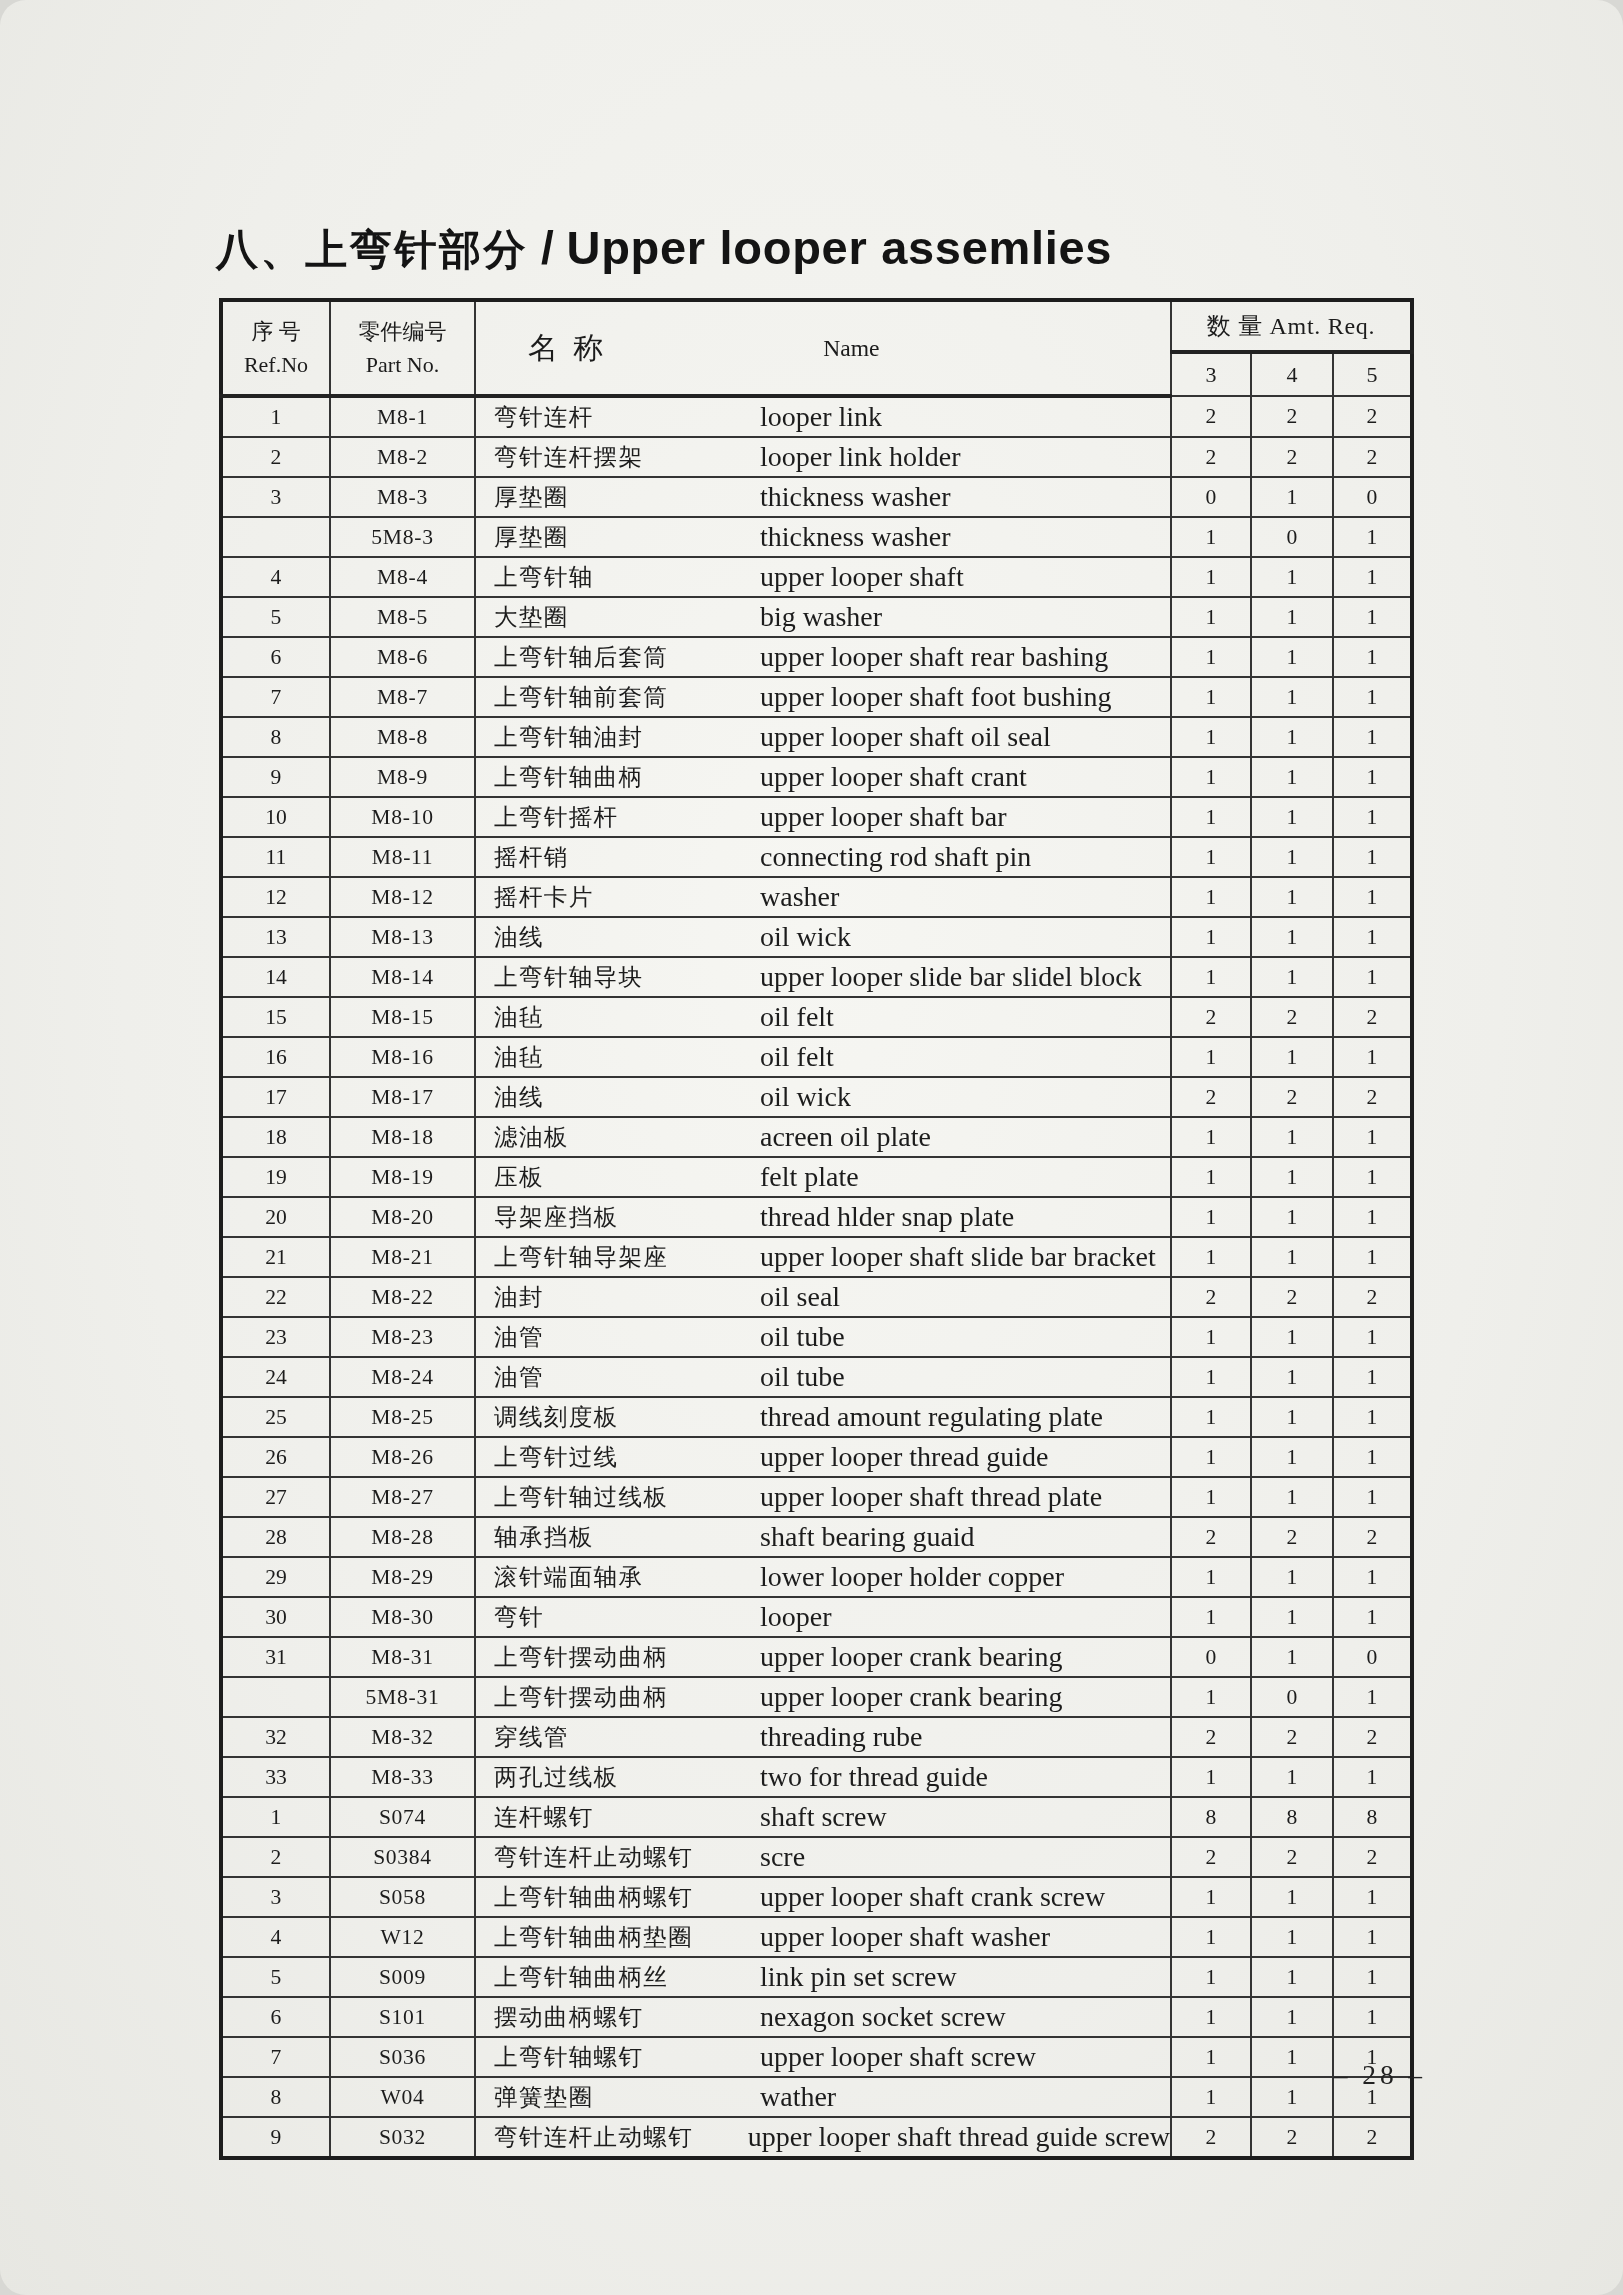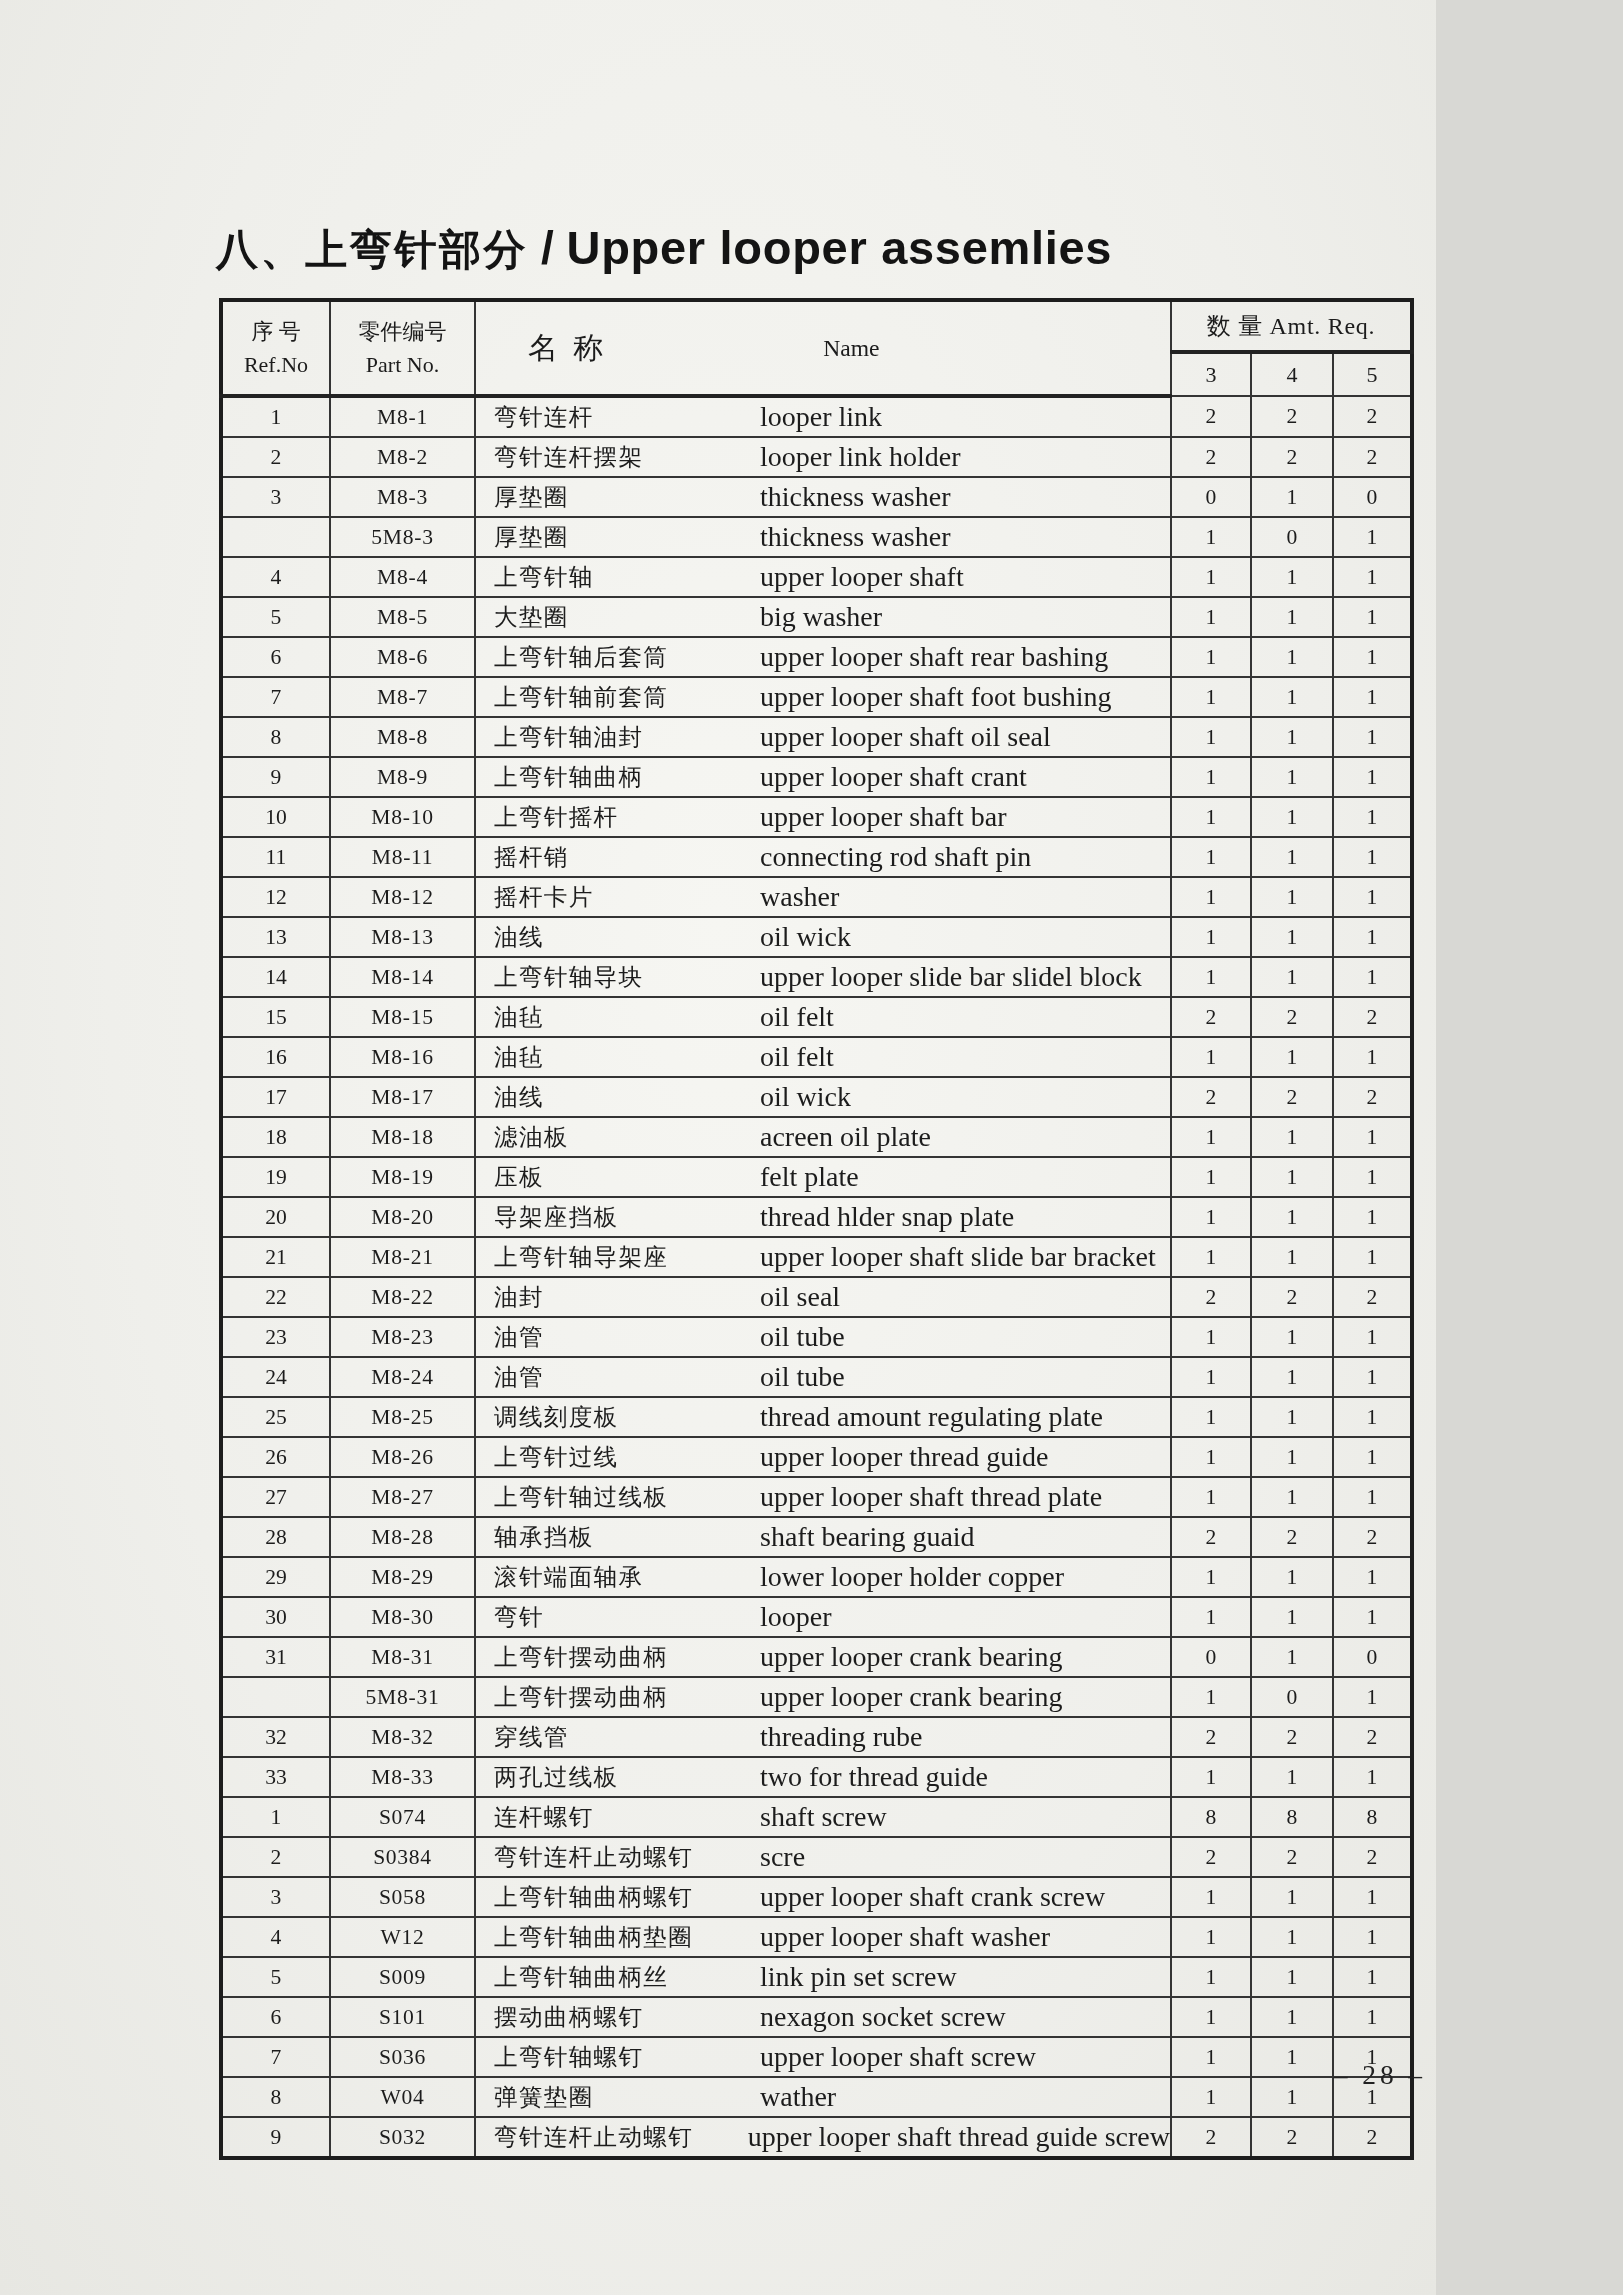--- a/index.html
+++ b/index.html
@@ -1,22 +1,23 @@
 <!DOCTYPE html>
 <html style="font-size:10.5px"><head>
 <meta charset="utf-8">
 <style>
   html,body{margin:0;padding:0;background:#d8d8d4;}
   .page{
     position:relative;
-    width:1436px;height:2295px;
+    width:1623px;height:2295px;
     background:radial-gradient(ellipse at 50% 40%, #f6f6f2 0%, #efefeb 60%, #e7e7e2 100%);
     font-family:"Liberation Serif","DejaVu Serif",serif;
     color:#1c1c1c;
     overflow:hidden;
+    border-radius:26px;
   }
   .title{
     position:absolute;left:216px;top:220px;
     font-family:"Liberation Sans","DejaVu Sans",sans-serif;
     font-weight:bold;white-space:nowrap;color:#141414;
   }
   .title .zh{font-size:42px;letter-spacing:2.6px;}
   .title .sep{font-size:46px;}
   .title .en{font-size:47px;letter-spacing:0.7px;}
   table.parts{

